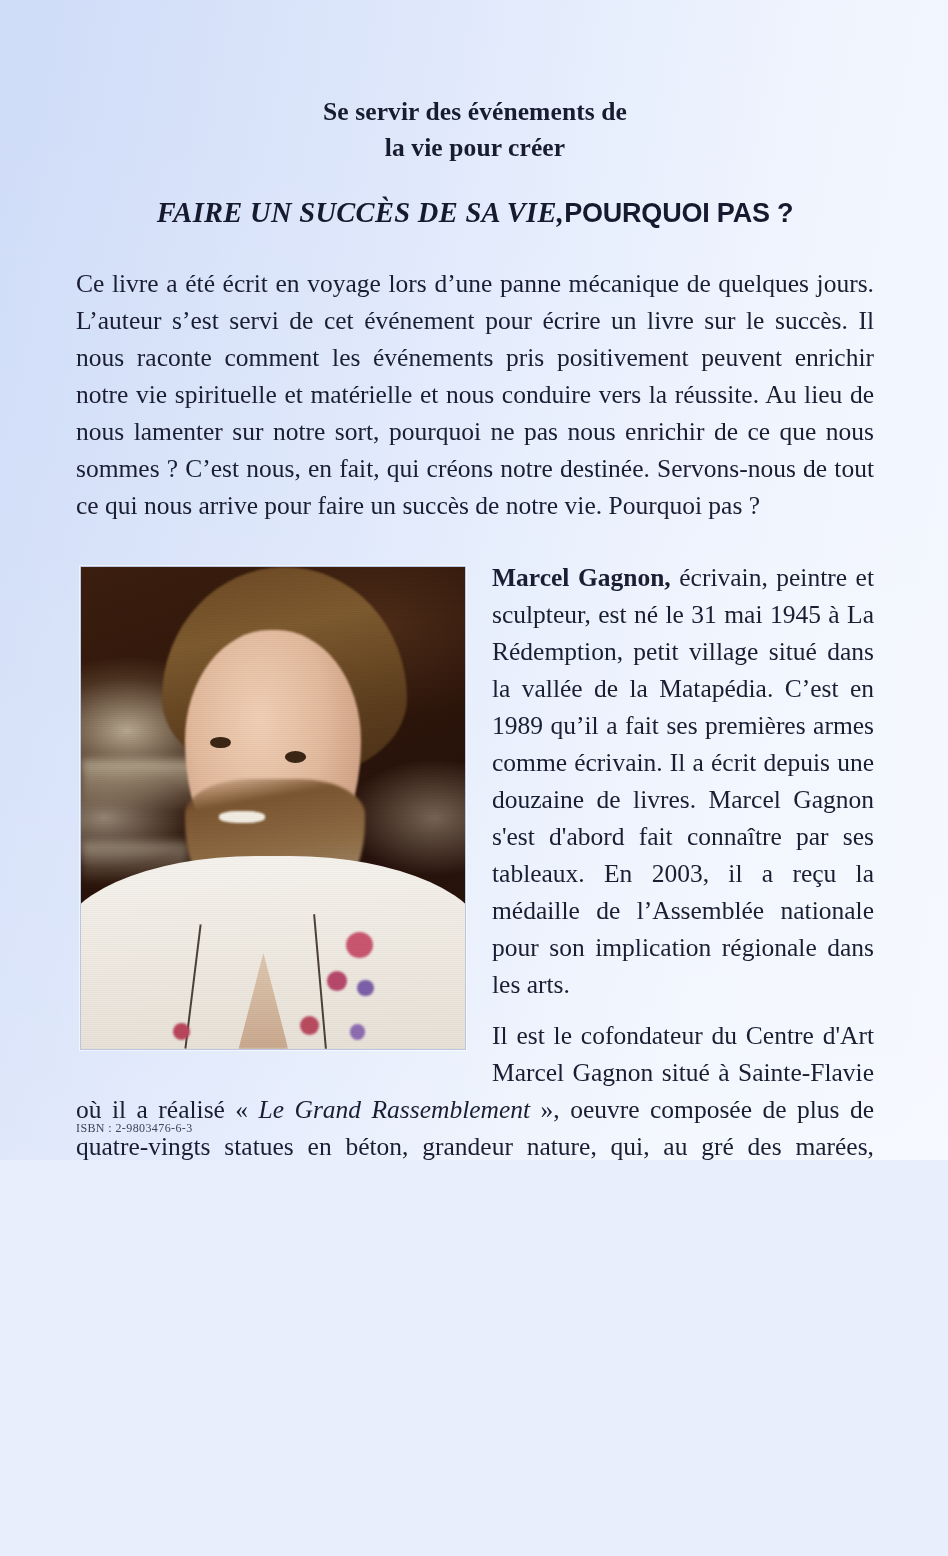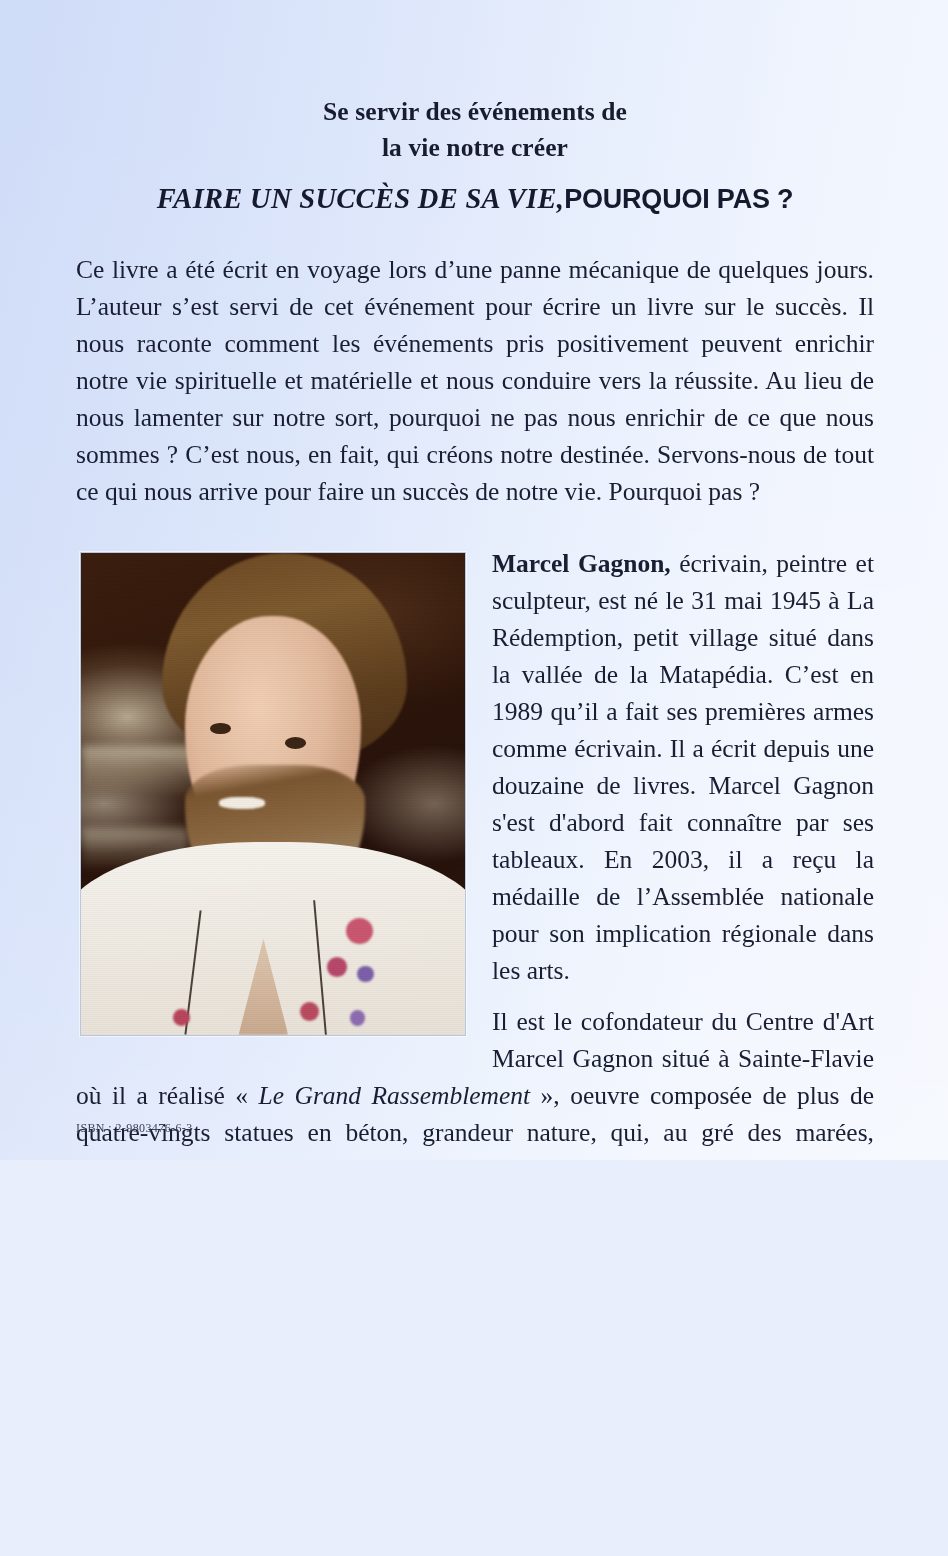--- a/index.html
+++ b/index.html
@@ -54,21 +54,21 @@
     padding-top: 94px;
     color: #171c2f;
     font-weight: bold;
     font-size: 25.5px;
     line-height: 1.42;
     letter-spacing: 0.1px;
   }
   .subtitle-line { display: block; }
 
   .main-title {
-    margin-top: 16px;
+    margin-top: 30px;
     text-align: center;
     color: #151a2e;
     font-size: 28.5px;
     line-height: 1.2;
     white-space: nowrap;
   }
   .title-italic {
     font-family: "Liberation Serif", "DejaVu Serif", serif;
     font-style: italic;
     font-weight: bold;
@@ -243,21 +243,21 @@
 </style>
 </head>
 <body>
 
 <div id="cover">
 
   <div class="content">
 
     <div class="subtitle-block">
       <span class="subtitle-line">Se servir des événements de</span>
-      <span class="subtitle-line">la vie notre créer</span>
+      <span class="subtitle-line">la vie pour créer</span>
     </div>
 
     <div class="main-title">
       <span class="title-italic">FAIRE UN SUCCÈS DE SA VIE,</span><span class="title-bold-sans">POURQUOI PAS ?</span>
     </div>
 
     <p class="blurb">Ce livre a été écrit en voyage lors d’une panne mécanique de quelques jours.  L’auteur s’est servi de cet événement pour écrire un livre sur le succès.  Il nous raconte comment les événements pris positivement peuvent enrichir notre vie spirituelle et matérielle et nous conduire vers la réussite.  Au lieu de nous lamenter sur notre sort, pourquoi ne pas nous enrichir de ce que nous sommes ?  C’est nous, en fait, qui créons notre destinée.  Servons-nous de tout ce qui nous arrive pour faire un succès de notre vie.  Pourquoi pas ?</p>
 
     <div class="bio-wrap">
 

